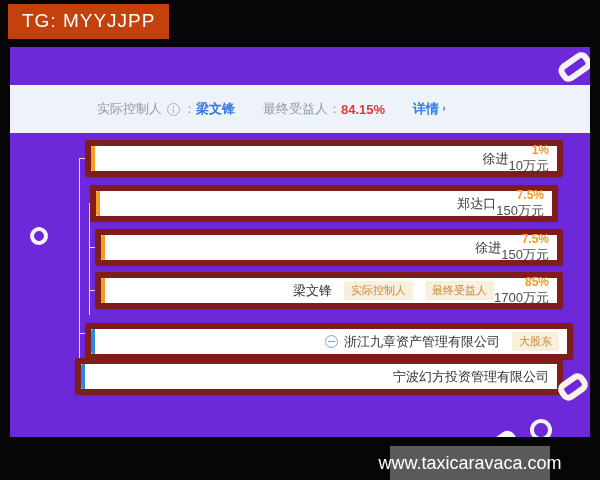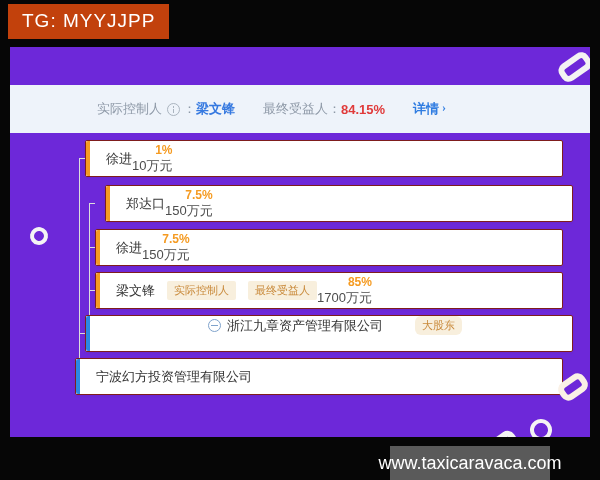--- a/index.html
+++ b/index.html
@@ -54,23 +54,23 @@
   .info-icon::after {
     content:""; position:absolute; left:5px; top:5px; width:1px; height:4px; background:#aab4bf;
   }
 
   
   .conn { position:absolute; background:#dcdcdc; }
 
   
   .row {
     position:absolute; height:37px; background:#fff;
-    border:1px solid #7f1d1d; border-radius:2px;
+    border:6px solid #7f1d1d; border-radius:2px;
     box-shadow:0 1px 3px rgba(0,0,0,0.05);
-    display:flex; align-items:center; justify-content:flex-start;
+    display:flex; align-items:center; justify-content:flex-end;
     padding-right:8px;
   }
   .bar { position:absolute; left:0; top:0; width:4px; height:100%; border-radius:2px 0 0 2px; }
   .bar-orange { background:#f59b22; }
   .bar-blue { background:#2b87e3; }
   .row-main { display:flex; align-items:center; padding-left:20px; }
   .rname { font-size:13px; color:#333; white-space:nowrap; }
   .tag {
     margin-left:12px; background:#f8efdd; color:#c98a3b;
     font-size:11px; padding:2px 7px; border-radius:2px; white-space:nowrap;
@@ -131,21 +131,21 @@
     <div class="bar bar-orange"></div>
     <div class="row-main">
       <span class="rname">徐进</span>
     </div>
     <div class="row-values">
       <div class="pct">1%</div>
       <div class="amt">10万元</div>
     </div>
   </div>
 
-  <div class="row" style="left:95px; top:138px; width:468px;">
+  <div class="row" style="left:80px; top:138px; width:468px;">
     <div class="bar bar-orange"></div>
     <div class="row-main">
       <span class="rname">郑达口</span>
     </div>
     <div class="row-values">
       <div class="pct">7.5%</div>
       <div class="amt">150万元</div>
     </div>
   </div>
 
@@ -166,26 +166,26 @@
       <span class="rname">梁文锋</span>
       <span class="tag">实际控制人</span>
       <span class="tag">最终受益人</span>
     </div>
     <div class="row-values">
       <div class="pct">85%</div>
       <div class="amt">1700万元</div>
     </div>
   </div>
 
-  <div class="row" style="left:75px; top:268px; width:488px;flex-direction:column;">
+  <div class="row" style="left:75px; top:276px; width:488px;">
     <div class="bar bar-blue"></div>
     <div class="row-main">
       <span class="collapse-icon"></span>
       <span class="rname">浙江九章资产管理有限公司</span>
-      <span class="tag" style="margin-left:32px;border-radius:6px;">大股东</span>
+      <span class="tag" style="margin-left:12px;">大股东</span>
     </div>
   </div>
 
   <div class="row" style="left:65px; top:311px; width:488px;">
     <div class="bar bar-blue"></div>
     <div class="row-main">
       <span class="rname">宁波幻方投资管理有限公司</span>
     </div>
   </div>
 

